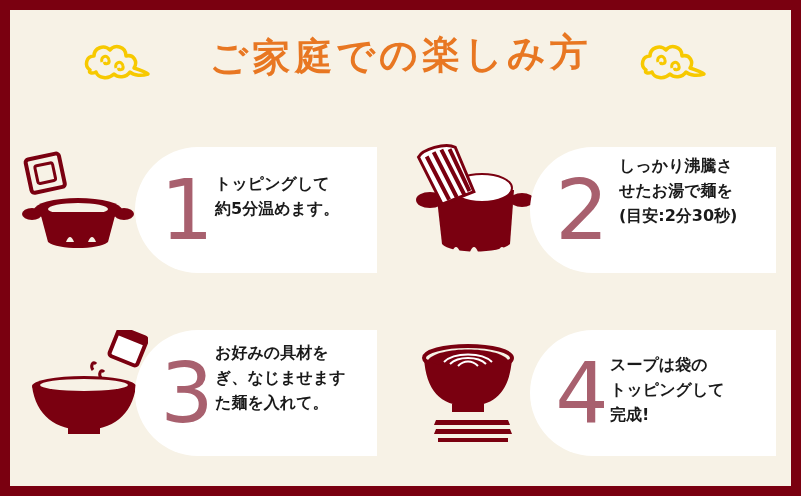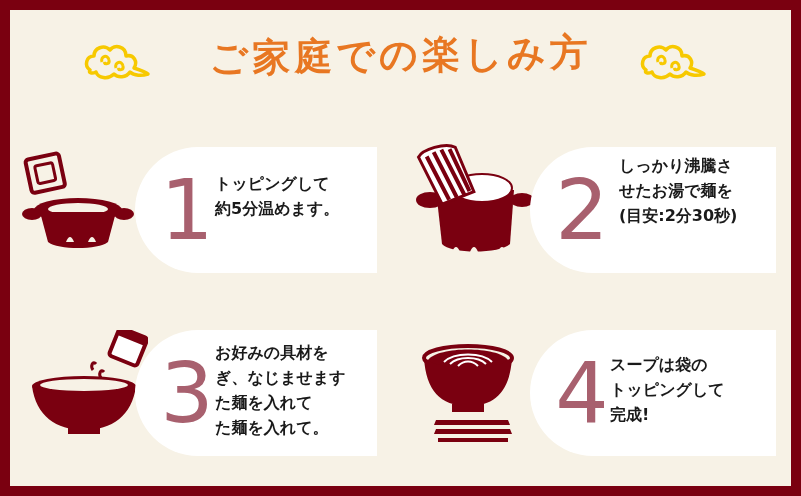--- a/index.html
+++ b/index.html
@@ -109,21 +109,20 @@
     <ellipse cx="56" cy="56" rx="52" ry="10" fill="#7a0010"></ellipse>
     <ellipse cx="56" cy="55" rx="44" ry="6" fill="#f7f2e6"></ellipse>
     <path d="M4 56 C8 86 28 100 56 100 C84 100 104 86 108 56 C96 64 16 64 4 56 Z" fill="#7a0010"></path>
     <rect x="40" y="98" width="32" height="6" fill="#7a0010"></rect>
   </svg>
   <div class="card" style="left:135px;top:330px;">
     <div class="num">3</div>
     <div class="txt" style="top:10px;">
       <div>お好みの具材を</div>
       <div>ぎ、なじませます</div>
-      <div>た麺を入れて</div>
       <div>た麺を入れて。</div>
     </div>
   </div>
 
   <svg class="illus" style="left:418px;top:340px;width:100px;height:105px;" viewBox="0 0 100 105">
     <ellipse cx="50" cy="18" rx="44" ry="12" fill="none" stroke="#7a0010" stroke-width="4"></ellipse>
     <path d="M6 18 C8 50 22 66 50 66 C78 66 92 50 94 18 C80 26 20 26 6 18 Z" fill="#7a0010"></path>
     <path d="M10 20 C20 6 80 6 90 20 C80 30 20 30 10 20 Z" fill="#7a0010"></path>
     <path d="M26 22 C36 12 64 12 74 22" fill="none" stroke="#ffffff" stroke-width="2"></path>
     <path d="M32 24 C40 16 60 16 68 24" fill="none" stroke="#ffffff" stroke-width="2"></path>

